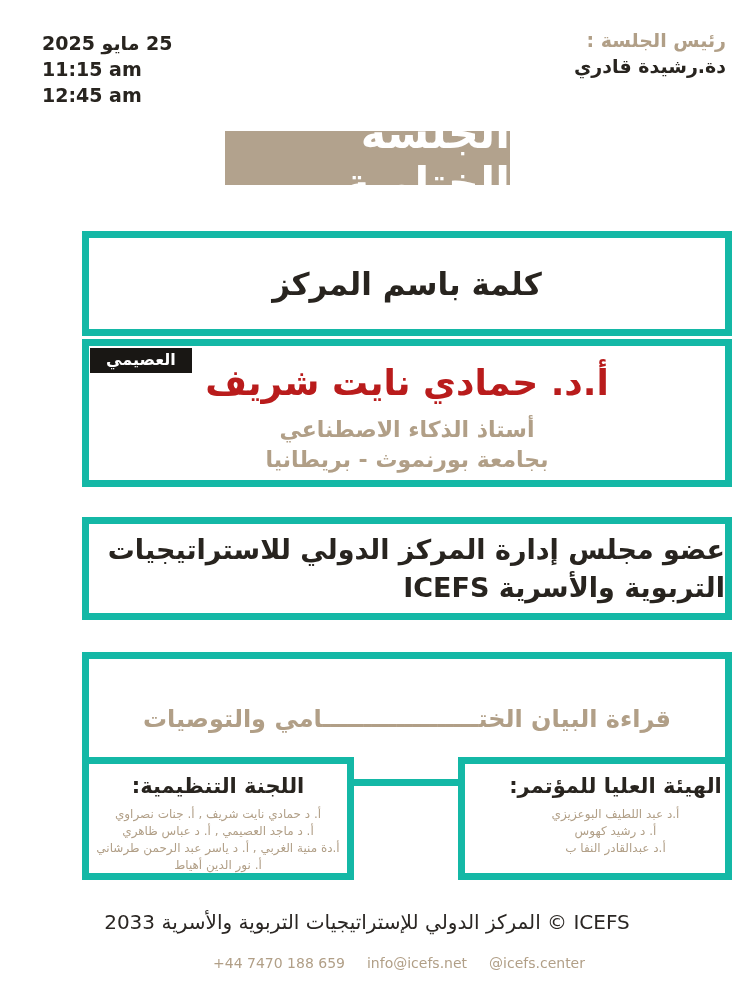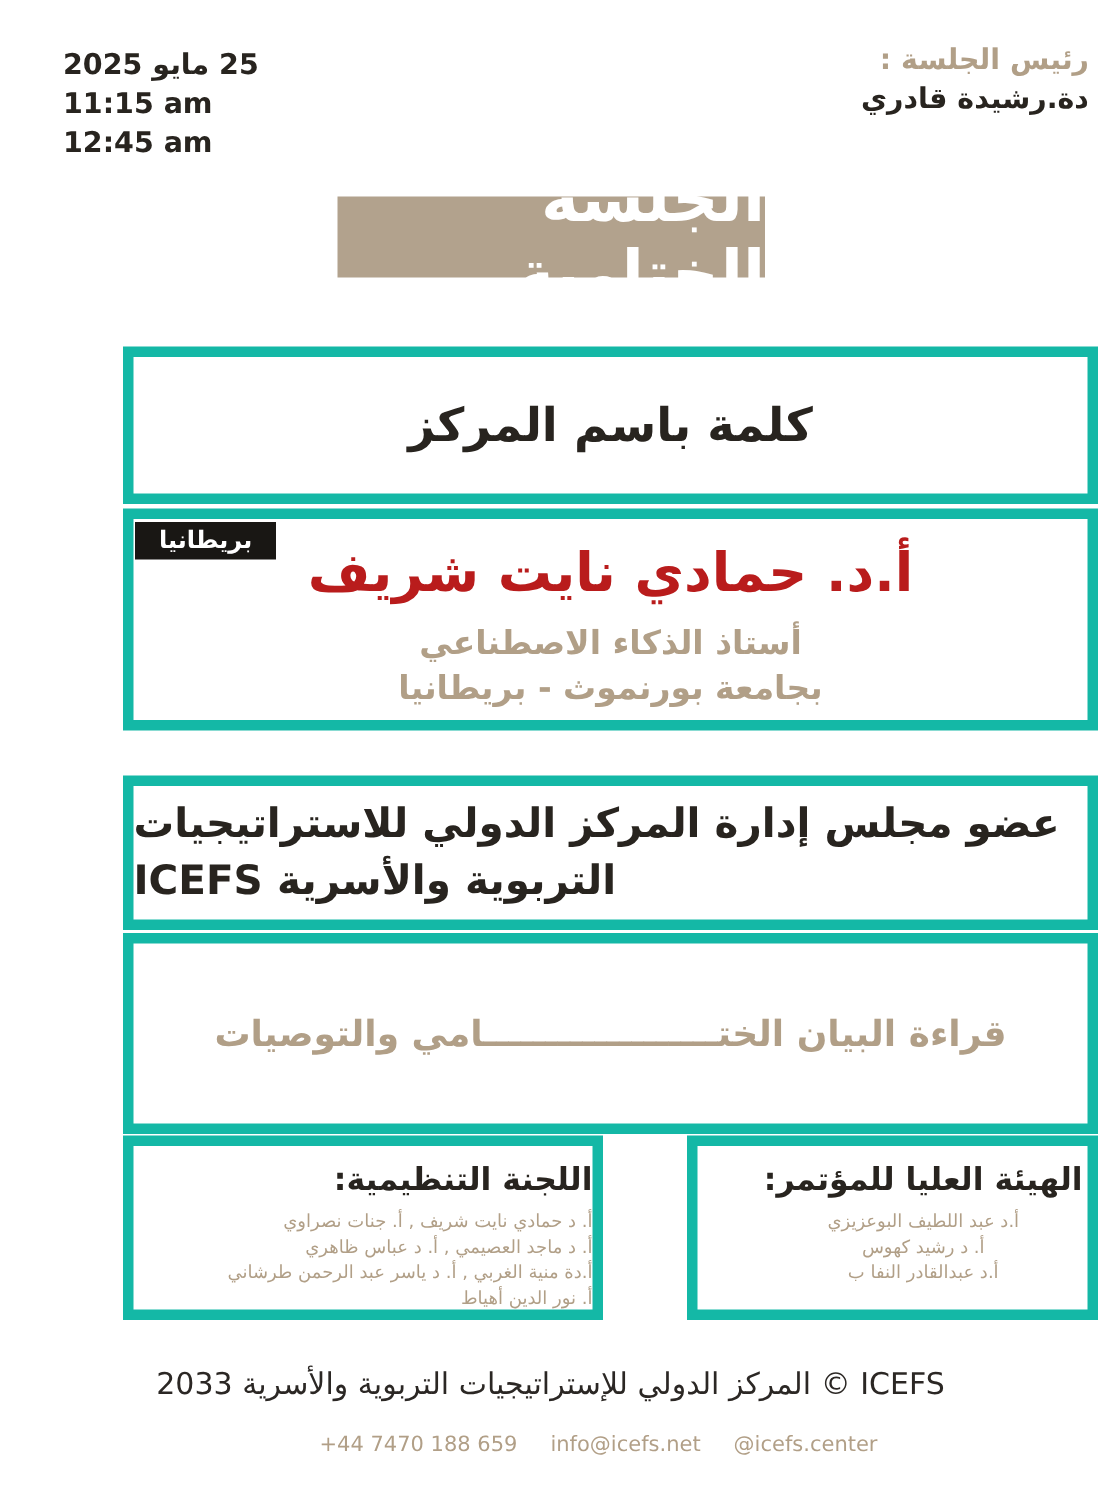--- a/index.html
+++ b/index.html
@@ -53,33 +53,33 @@
   .speaker-name {
     margin-top:16px; font-size:36px; font-weight:700; color:#b91c1c;
   }
   .speaker-role {
     margin-top:12px; font-size:22px; font-weight:700; line-height:30px;
     color:#b19f87;
   }
 
   .box-role {
     top:517px; height:103px;
-    display:flex; flex-direction:column; align-items:flex-end; justify-content:center;
+    display:flex; flex-direction:column; align-items:flex-start; justify-content:center;
     font-size:27px; font-weight:700; line-height:38px; text-align:center;
   }
 
   .box-statement {
-    top:622px; height:134px;
+    top:652px; height:134px;
     display:flex; align-items:center; justify-content:center;
     font-size:24px; font-weight:700; color:#b19f87; text-align:center;
   }
 
   
   .committee { top:757px; height:123px; text-align:center; padding-top:10px; }
-  .committee-left  { left:42px;  width:320px;text-align:right; }
+  .committee-left  { left:42px;  width:272px; }
   .committee-right { left:418px; width:274px;padding-left:41px; }
   .committee-title { font-size:21px; font-weight:700; color:#28241f; margin-bottom:8px; }
   .committee-members { font-size:12px; font-weight:500; line-height:17px; color:#b19f87; }
 
   
   .footer-copyright {
     position:absolute; top:910px; left:0; width:100%;
     text-align:center; font-size:20px; font-weight:500; color:#2b2724;
   }
   .footer-contact {
@@ -106,21 +106,21 @@
 
   <div class="banner" dir="rtl">
     <span>الجلسة الختامية</span>
   </div>
 
   <div class="box box-title" dir="rtl">
     <div>كلمة باسم المركز</div>
   </div>
 
   <div class="box box-speaker">
-    <div class="country-tag" dir="rtl">بريطانيا</div>
+    <div class="country-tag" dir="rtl">العصيمي</div>
     <div class="speaker-name" dir="rtl">أ.د. حمادي نايت شريف</div>
     <div class="speaker-role">
       <div dir="rtl">أستاذ الذكاء الاصطناعي</div>
       <div dir="rtl">بجامعة بورنموث - بريطانيا</div>
     </div>
   </div>
 
   <div class="box box-role" dir="rtl">
     <div>عضو مجلس إدارة المركز الدولي للاستراتيجيات</div>
     <div>التربوية والأسرية ICEFS</div>

